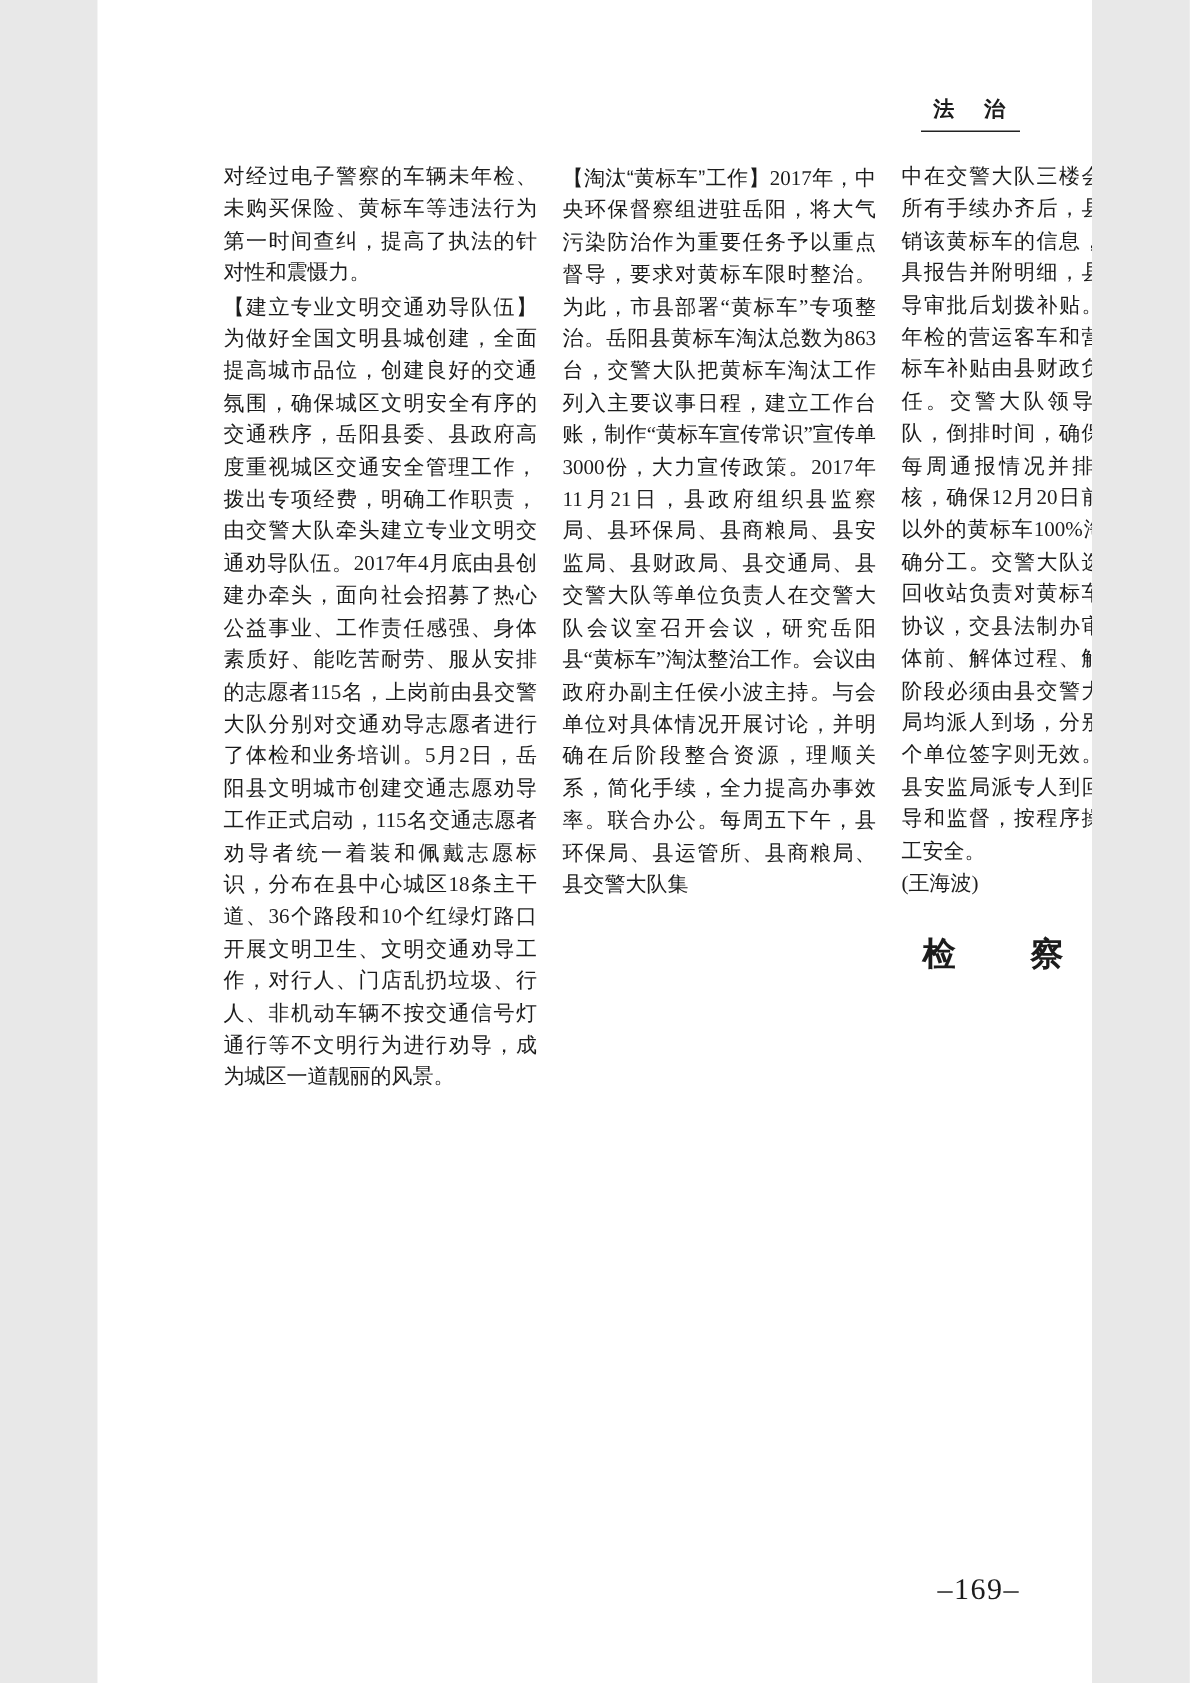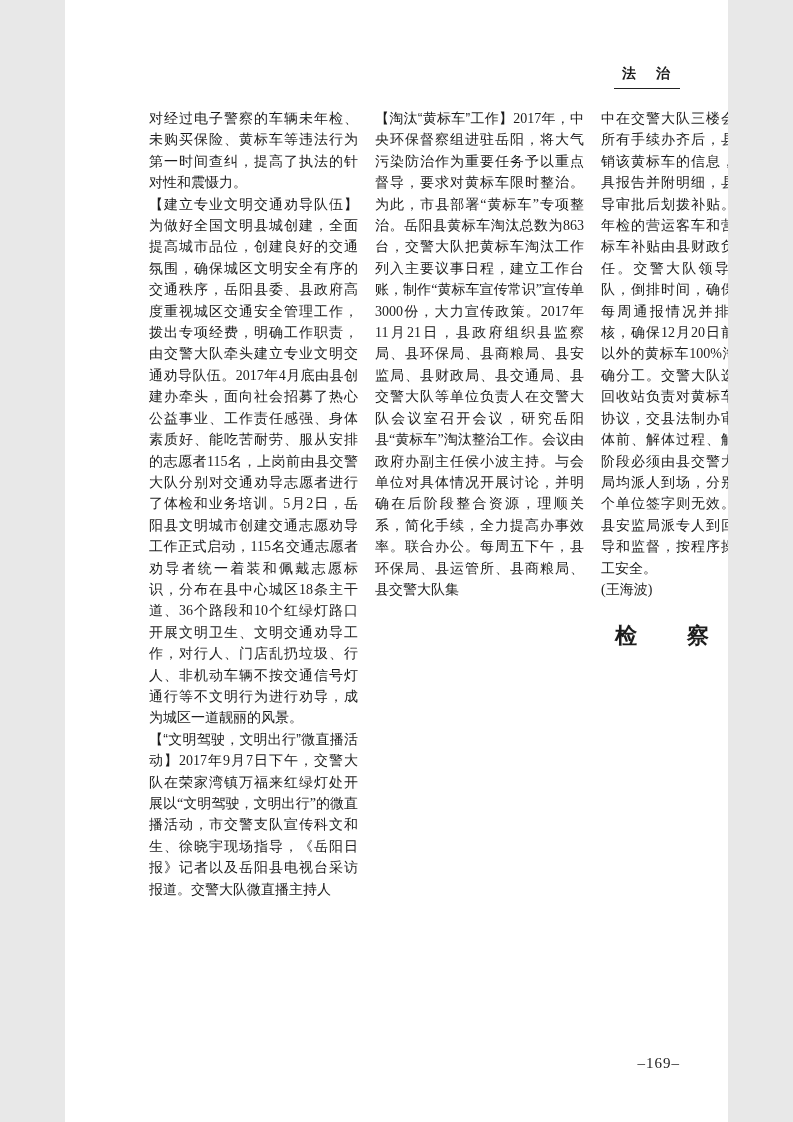--- a/index.html
+++ b/index.html
@@ -54,39 +54,38 @@
     font-family:Liberation Mono, monospace;
     font-weight:700;
     font-size:22px;
     letter-spacing:14px;
     text-indent:14px;
     margin:27px 0 17px 0;
   }
   .footer{
     position:absolute;
     bottom:50px;right:48px;
-    font-size:15px;
+    font-size:20px;
     letter-spacing:1px;
   }
 </style>
 </head>
 <body>
 
 <div class="page">
 
   <div class="header">
     <span class="header-title">法 治</span>
   </div>
 
   <div class="content">
 
     <div class="col">
       <p class="body-para">对经过电子警察的车辆未年检、未购买保险、黄标车等违法行为第一时间查纠，提高了执法的针对性和震慑力。</p>
       <p class="entry"><b class="entry-head">【建立专业文明交通劝导队伍】</b><span>为做好全国文明县城创建，全面提高城市品位，创建良好的交通氛围，确保城区文明安全有序的交通秩序，岳阳县委、县政府高度重视城区交通安全管理工作，拨出专项经费，明确工作职责，由交警大队牵头建立专业文明交通劝导队伍。2017年4月底由县创建办牵头，面向社会招募了热心公益事业、工作责任感强、身体素质好、能吃苦耐劳、服从安排的志愿者115名，上岗前由县交警大队分别对交通劝导志愿者进行了体检和业务培训。5月2日，岳阳县文明城市创建交通志愿劝导工作正式启动，115名交通志愿者劝导者统一着装和佩戴志愿标识，分布在县中心城区18条主干道、36个路段和10个红绿灯路口开展文明卫生、文明交通劝导工作，对行人、门店乱扔垃圾、行人、非机动车辆不按交通信号灯通行等不文明行为进行劝导，成为城区一道靓丽的风景。</span></p>
-      <p class="entry"><b class="entry-head">【“文明驾驶，文明出行”微直播活动】</b><span>2017年9月7日下午，交警大队在荣家湾镇万福来红绿灯处开展以“文明驾驶，文明出行”的微直播活动，市交警支队宣传科文和生、徐晓宇现场指导，《岳阳日报》记者以及岳阳县电视台采访报道。交警大队微直播主持人</span></p>
     </div>
 
     <div class="col">
       <p class="entry"><b class="entry-head">【淘汰“黄标车”工作】</b><span>2017年，中央环保督察组进驻岳阳，将大气污染防治作为重要任务予以重点督导，要求对黄标车限时整治。为此，市县部署“黄标车”专项整治。岳阳县黄标车淘汰总数为863台，交警大队把黄标车淘汰工作列入主要议事日程，建立工作台账，制作“黄标车宣传常识”宣传单3000份，大力宣传政策。2017年11月21日，县政府组织县监察局、县环保局、县商粮局、县安监局、县财政局、县交通局、县交警大队等单位负责人在交警大队会议室召开会议，研究岳阳县“黄标车”淘汰整治工作。会议由政府办副主任侯小波主持。与会单位对具体情况开展讨论，并明确在后阶段整合资源，理顺关系，简化手续，全力提高办事效率。联合办公。每周五下午，县环保局、县运管所、县商粮局、县交警大队集</span></p>
     </div>
 
     <div class="col">
       <p class="body-para">中在交警大队三楼会议室办公。所有手续办齐后，县交警大队注销该黄标车的信息，县环保局出具报告并附明细，县财政局报领导审批后划拨补贴。三年以上未年检的营运客车和营运货车的黄标车补贴由县财政负责。强化责任。交警大队领导联系责任中队，倒排时间，确保施工安全，每周通报情况并排名，实行考核，确保12月20日前除合法手续以外的黄标车100%淘汰注销。明确分工。交警大队选择一家金属回收站负责对黄标车解体、签好协议，交县法制办审核把关。解体前、解体过程、解体后这三个阶段必须由县交警大队、县商粮局均派人到场，分别签字，缺一个单位签字则无效。确保安全。县安监局派专人到回收站现场指导和监督，按程序操作，确保施工安全。</p>
       <p class="byline">(王海波)</p>
       <div class="section-title">检　察</div>

